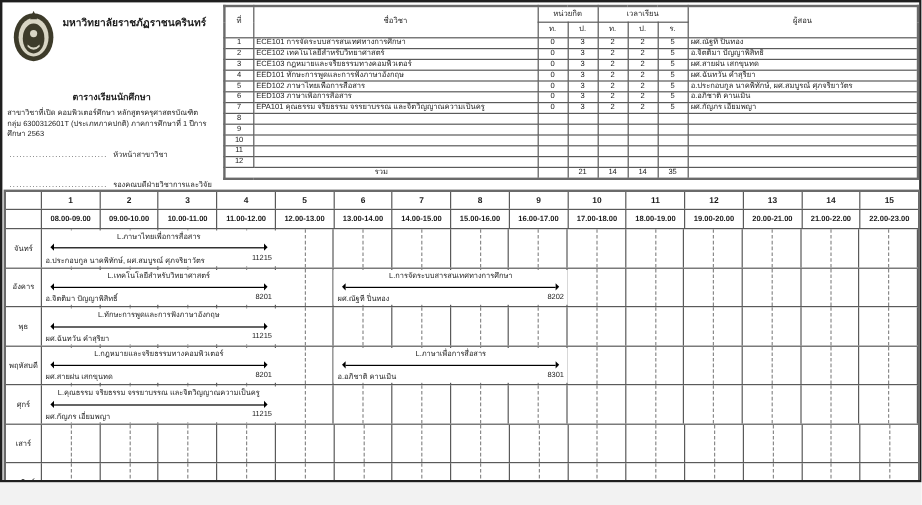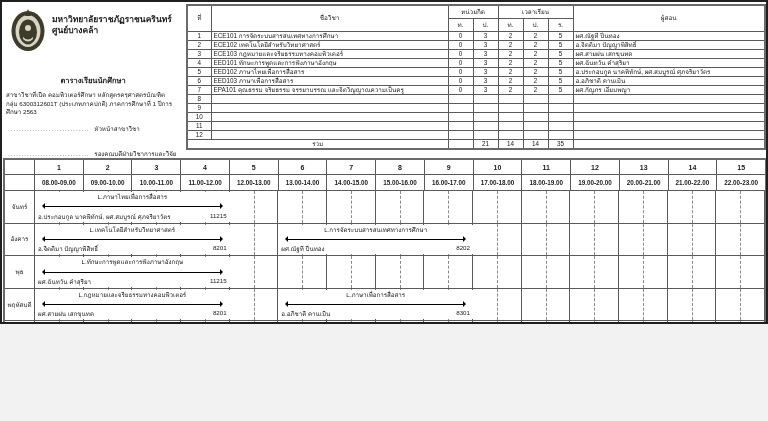--- a/index.html
+++ b/index.html
@@ -1,16 +1,16 @@
 <!DOCTYPE html>
 <html><head>
 <meta charset="utf-8">
 <style>
   html,body{margin:0;padding:0;background:#f2f2f2;}
-  .page{position:relative;width:768px;height:324px;background:#fff;border:2px solid #1f1f1f;
+  .page{position:relative;width:768px;height:402px;background:#fff;border:2px solid #1f1f1f;
         box-sizing:border-box;font-family:"Liberation Sans",sans-serif;color:#1a1a1a;overflow:hidden;}
 
   
   .left-block{position:absolute;left:0;top:0;width:182px;height:154px;}
   .univ-header{display:flex;align-items:flex-start;padding:6px 4px 0 8px;}
   .logo{flex:0 0 36px;margin-right:6px;}
   .univ-names{padding-top:6px;font-weight:bold;font-size:8.5px;line-height:1.35;}
   .doc-title{text-align:center;font-weight:bold;font-size:7.5px;margin-top:22px;}
   .program-line{font-size:6.2px;margin:5px 2px 0 4px;line-height:1.3;}
   .group-line{font-size:6.2px;margin:1px 2px 0 4px;line-height:1.3;}
@@ -72,21 +72,20 @@
       <svg class="logo" width="36" height="44" viewBox="0 0 36 44">
         <ellipse cx="18" cy="23" rx="16.5" ry="20" fill="#3d3b2a"></ellipse>
         <ellipse cx="18" cy="23" rx="12.5" ry="16" fill="#d8d5c4"></ellipse>
         <ellipse cx="18" cy="24" rx="9" ry="12.5" fill="#3d3b2a"></ellipse>
         <path d="M18 1 L21 8 L15 8 Z" fill="#3d3b2a"></path>
         <circle cx="18" cy="20" r="3" fill="#d8d5c4"></circle>
         <path d="M13 29 Q18 34 23 29 L23 31 Q18 36 13 31 Z" fill="#d8d5c4"></path>
       </svg>
       <div class="univ-names">
         <div>มหาวิทยาลัยราชภัฏราชนครินทร์</div>
-        <div>ศูนย์บางคล้า</div>
       </div>
     </div>
     <div class="doc-title">ตารางเรียนนักศึกษา</div>
     <div class="program-line">สาขาวิชาที่เปิด คอมพิวเตอร์ศึกษา  หลักสูตรครุศาสตรบัณฑิต</div>
     <div class="group-line">กลุ่ม 6300312601T (ประเภทภาคปกติ) ภาคการศึกษาที่ 1 ปีการศึกษา 2563</div>
     <div class="signatures">
       <div class="sig-row">
         <span class="sig-dots">..............................</span>
         <span class="sig-title">หัวหน้าสาขาวิชา</span>
       </div>

